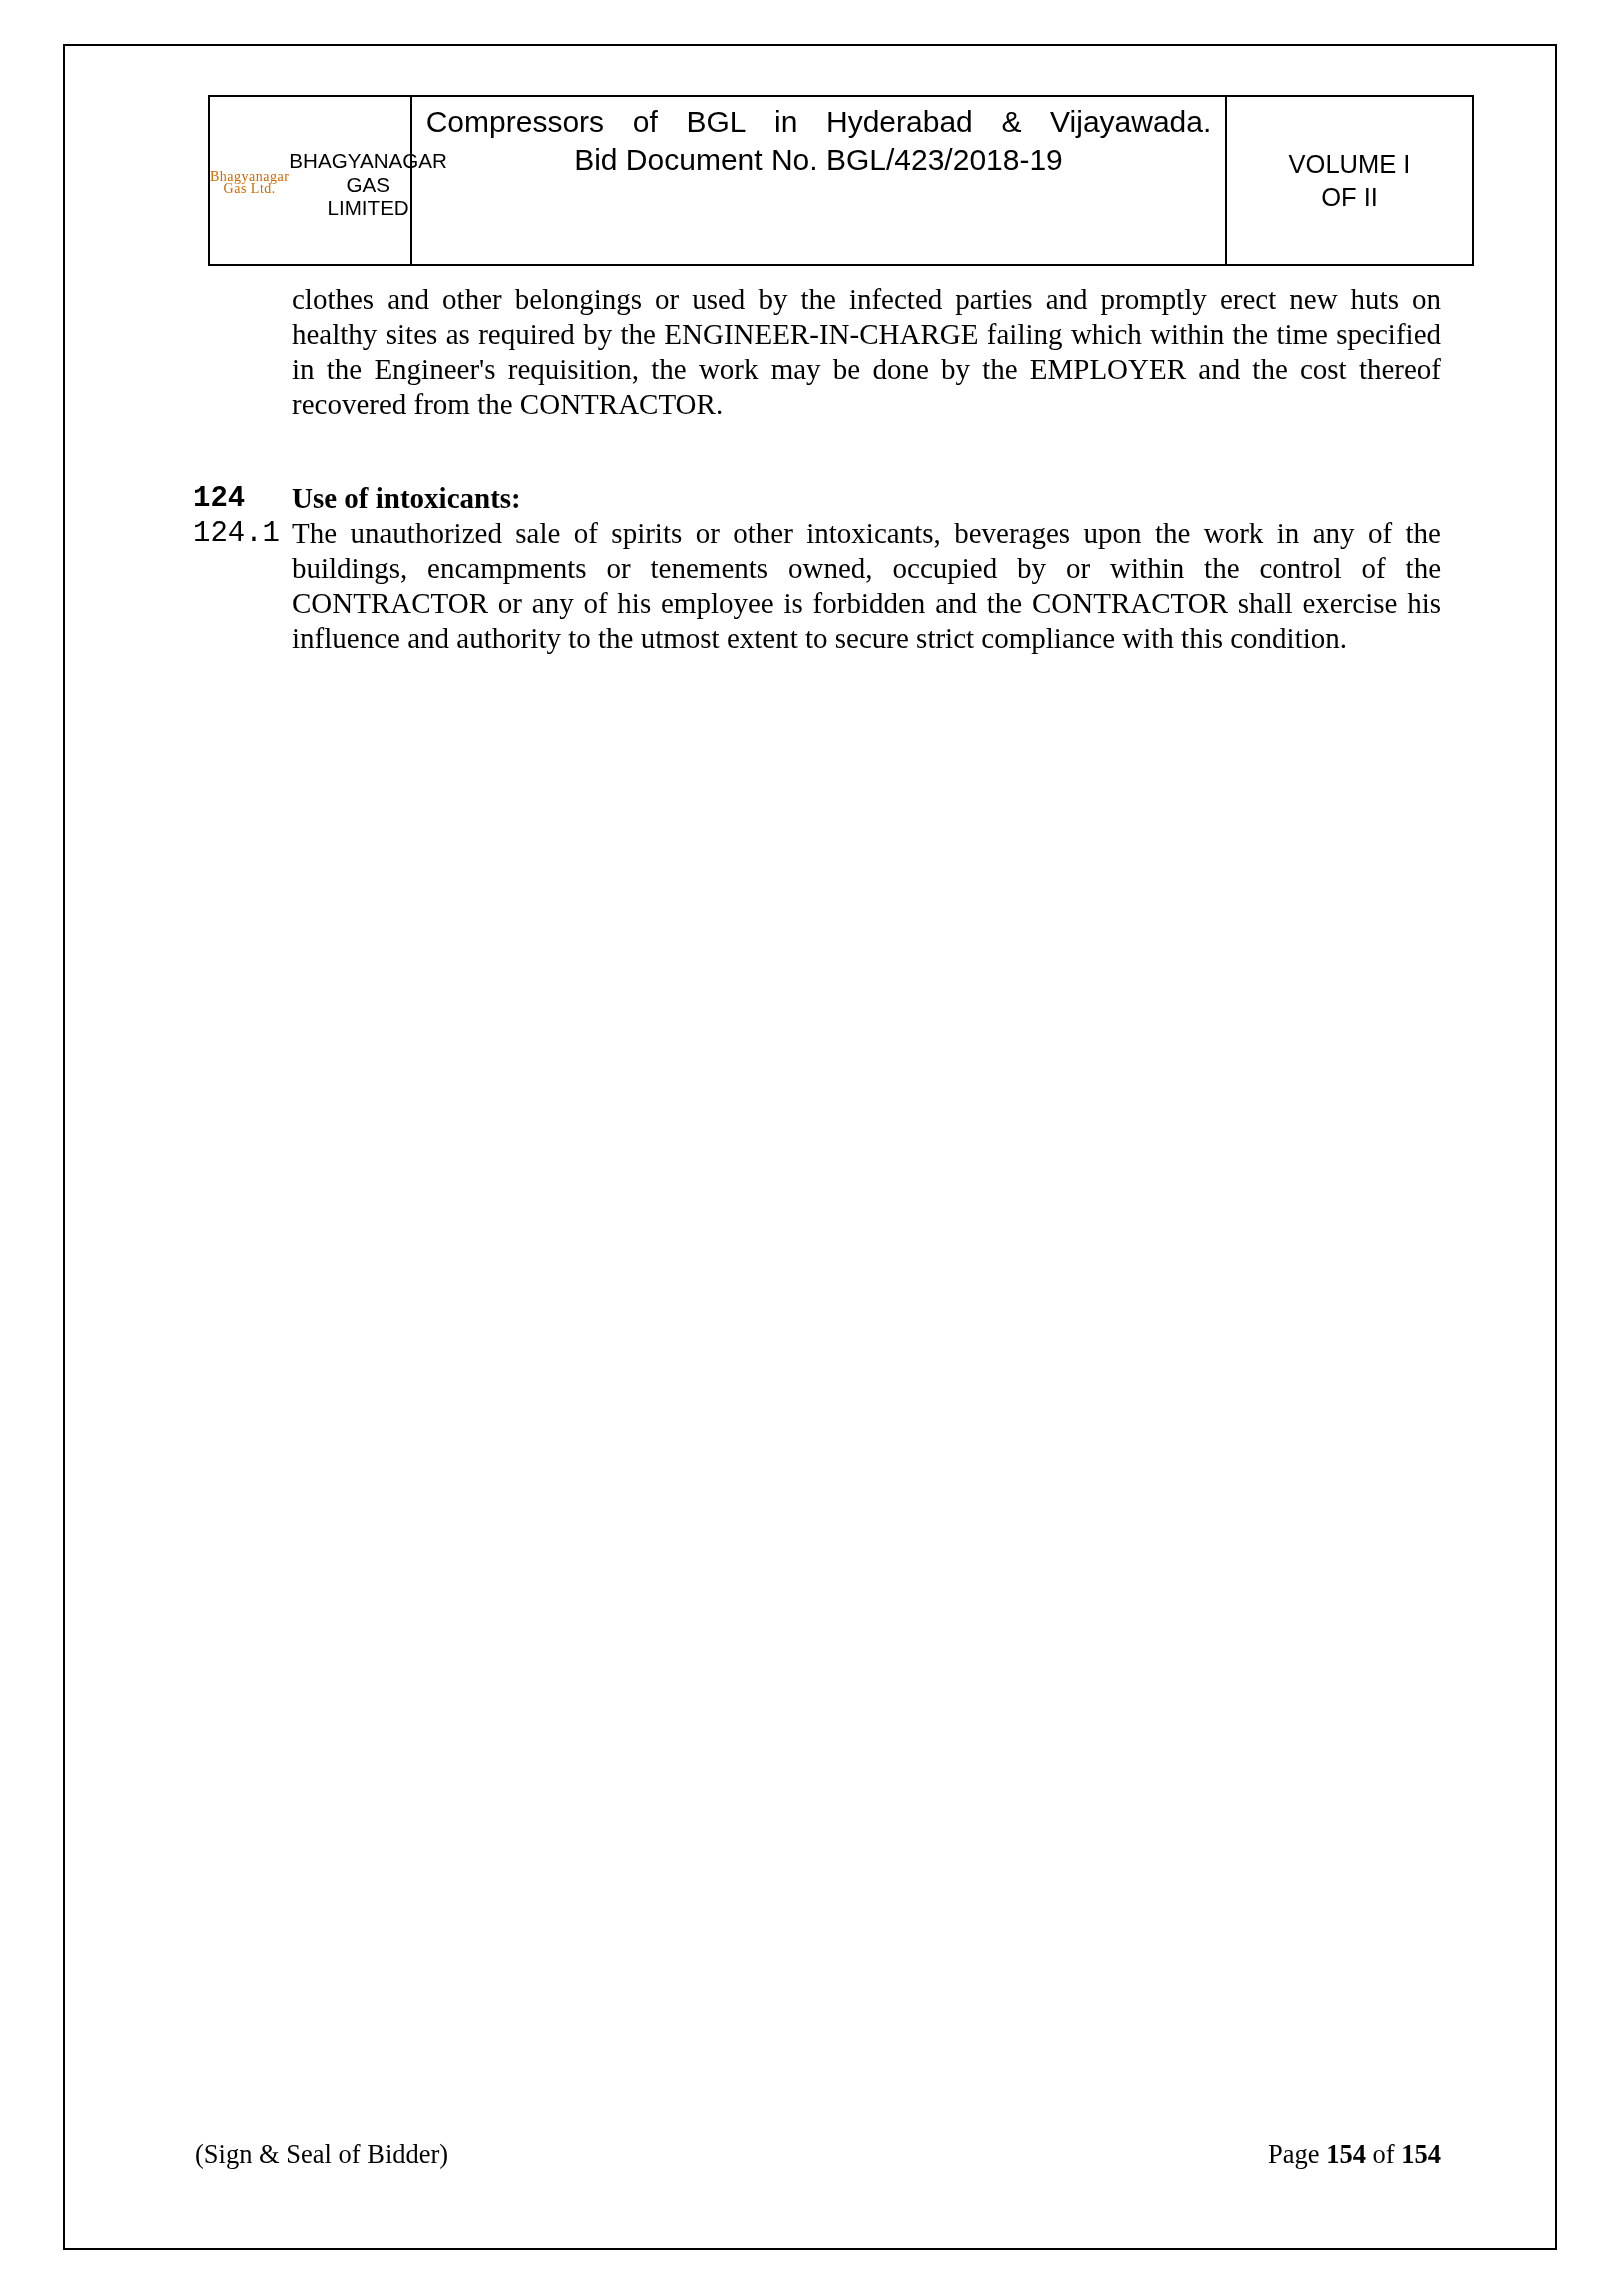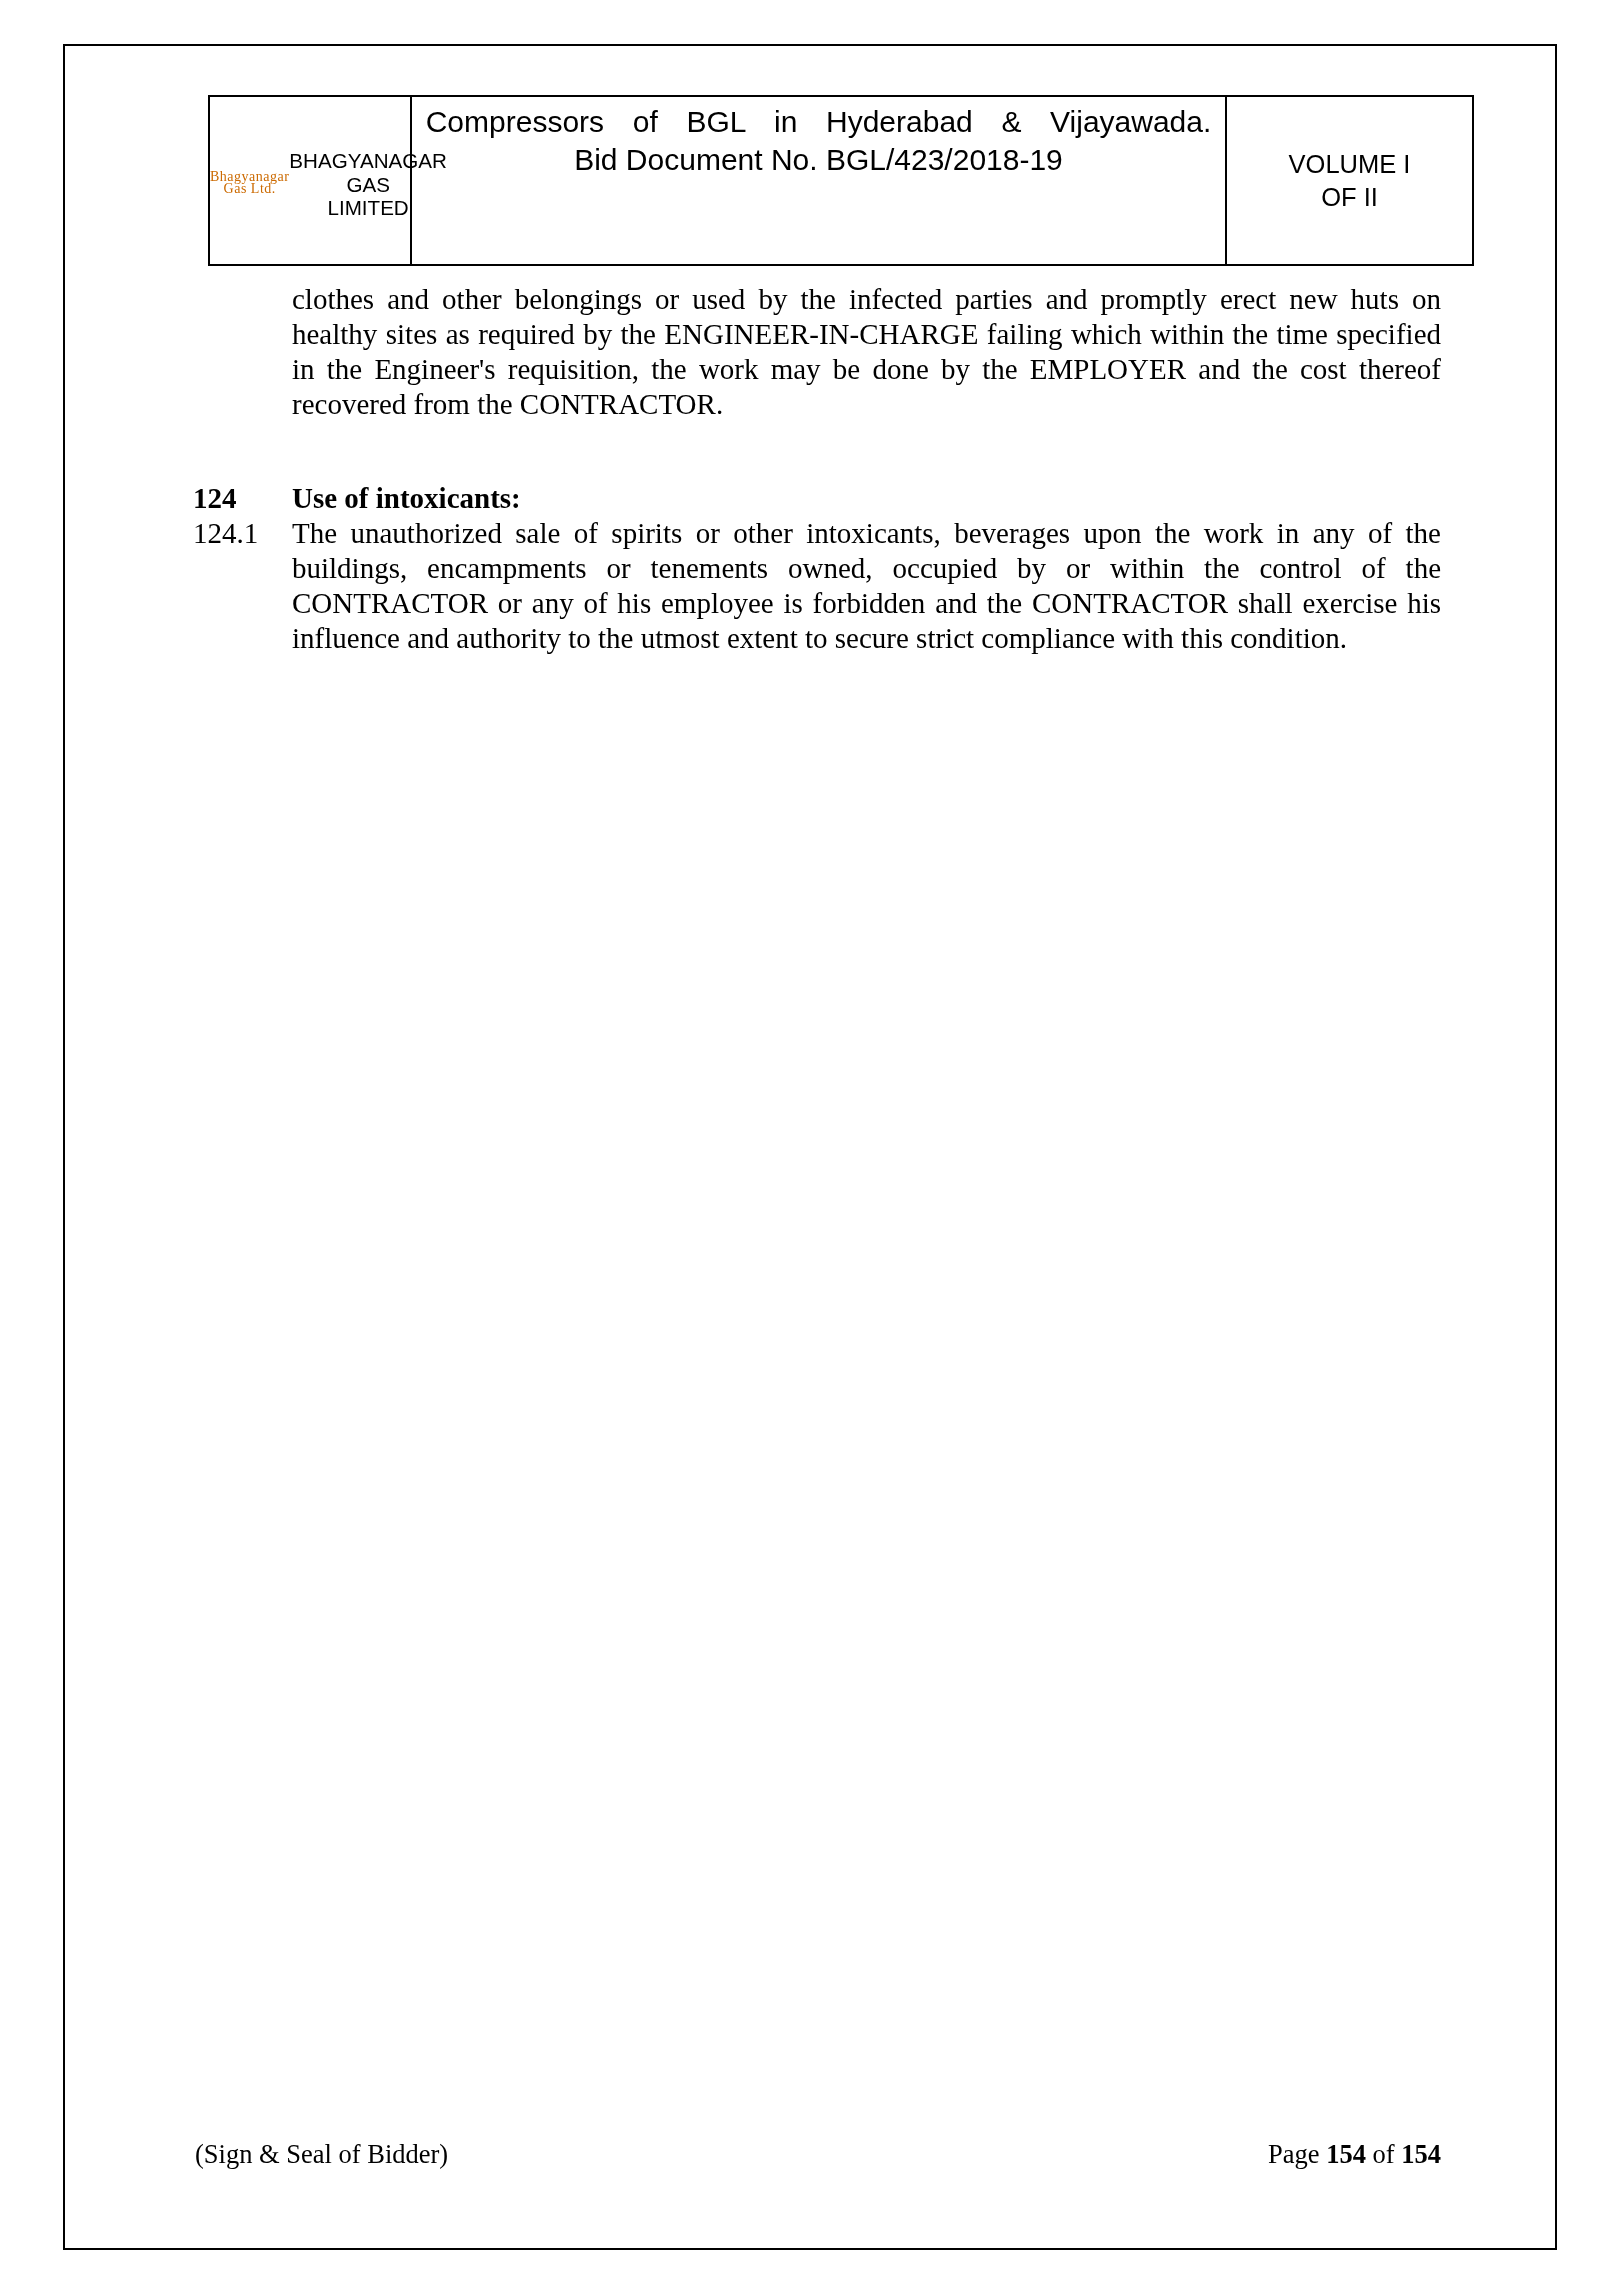--- a/index.html
+++ b/index.html
@@ -85,21 +85,21 @@
   }
   .para {
     text-align: justify;
   }
   .indent { margin-left: 99px; }
   .section-row {
     display: flex;
     margin-top: 59px;
     font-weight: bold;
   }
-  .num-col { width: 99px; flex: 0 0 99px; }
+  .num-col { width: 99px; flex: 0 0 99px; font-family: Liberation Mono, monospace; }
   .clause-row { display: flex; }
   .clause-text { flex: 1; text-align: justify; }
   
   .footer-left {
     position: absolute;
     left: 195px; top: 2139px;
     font-size: 26.5px;
   }
   .footer-right {
     position: absolute;

